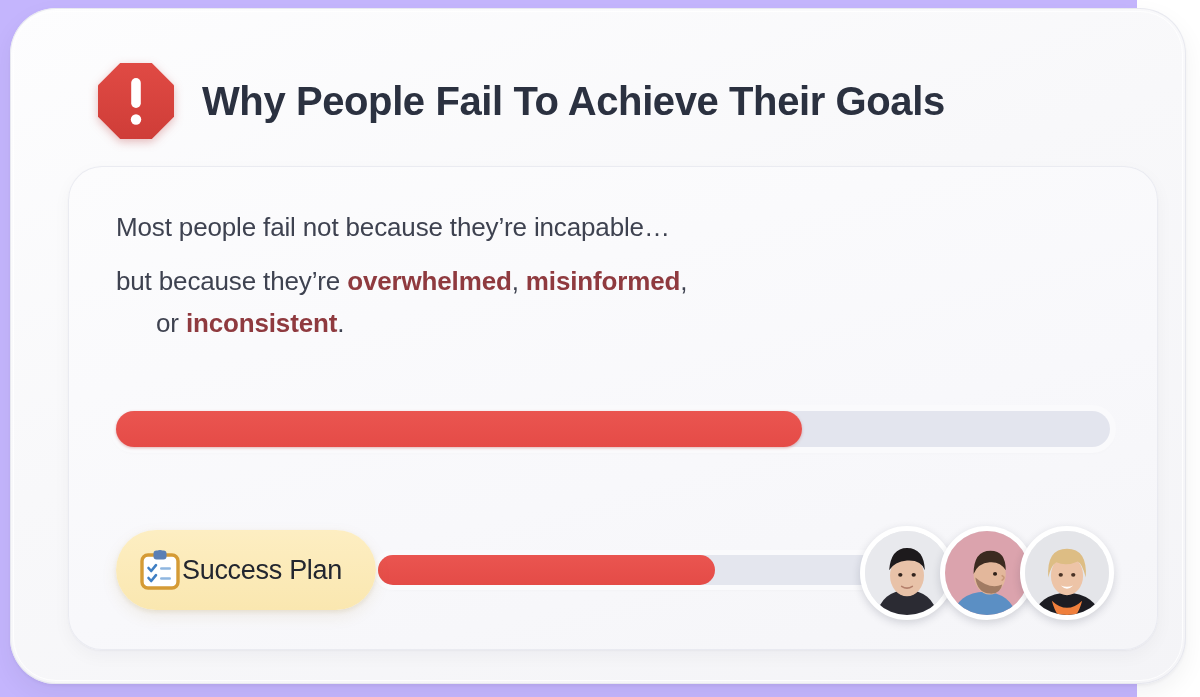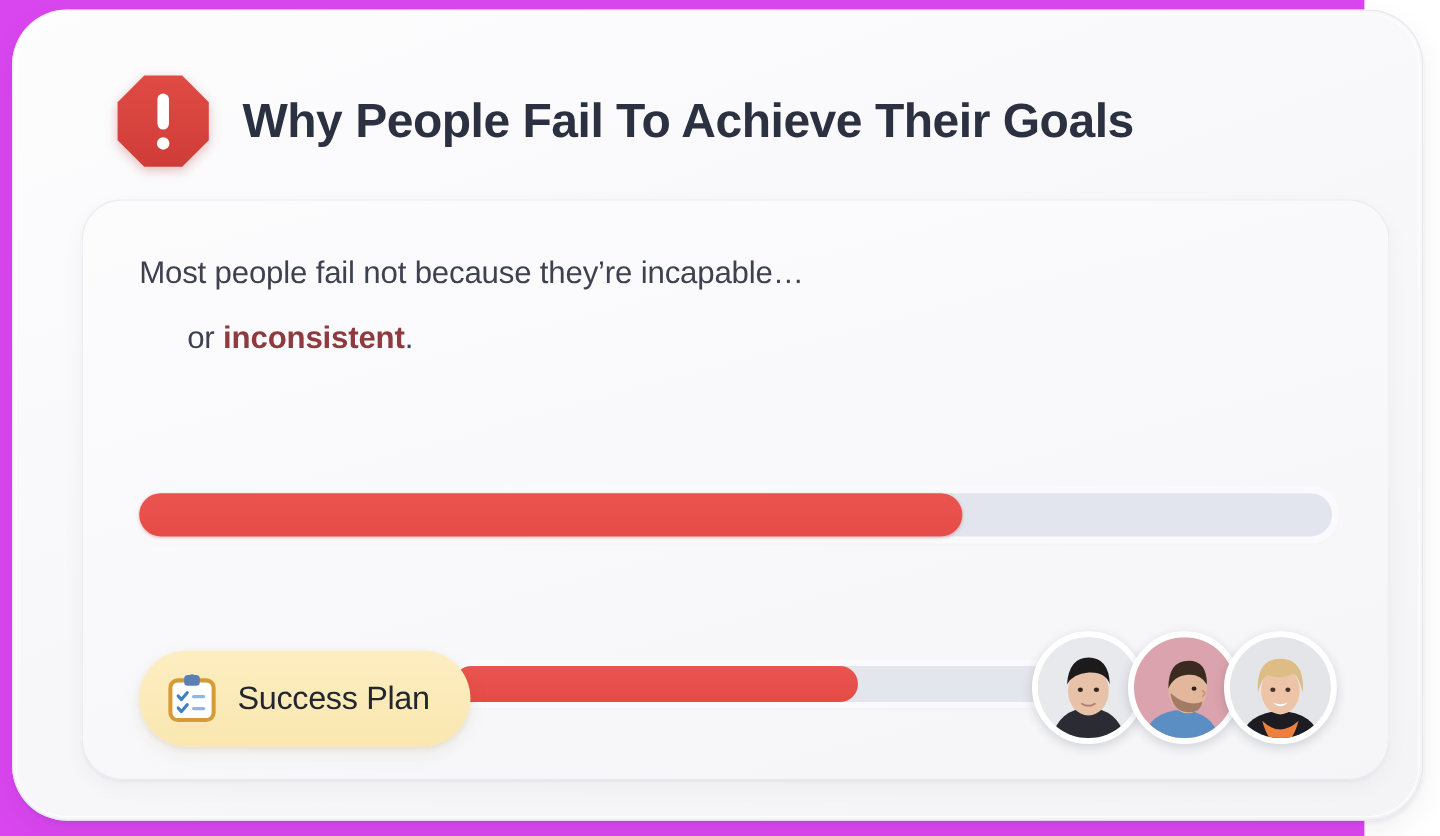--- a/index.html
+++ b/index.html
@@ -12,21 +12,21 @@
     height: 697px;
     overflow: hidden;
     font-family: "Liberation Sans", sans-serif;
     -webkit-font-smoothing: antialiased;
   }
 
   .stage {
     position: relative;
     width: 1137px;
     height: 697px;
-    background: #d946ef;
+    background: #c4b5fd;
   }
 
   
   .outer-card {
     position: absolute;
     left: 10px;
     top: 8px;
     width: 1176px;
     height: 676px;
     background: linear-gradient(160deg, #fdfdfe 0%, #f8f8fa 45%, #f4f4f7 100%);
@@ -173,26 +173,25 @@
     left: 0;
     top: 0;
     height: 30px;
     border-radius: 15px;
     background: linear-gradient(180deg, #ea5550 0%, #e44b47 100%);
   }
 
   .plan-pill {
     position: absolute;
     left: 0;
-    top: 24px;
+    top: 12px;
     height: 80px;
     padding: 0 34px 0 22px;
     display: flex;
     align-items: center;
-    gap: 16px;
     background: linear-gradient(180deg, #fdeec2 0%, #fae7b0 100%);
     border-radius: 40px;
     box-shadow:
       0 2px 4px rgba(160, 120, 30, 0.12),
       0 6px 16px rgba(160, 120, 30, 0.10);
     z-index: 3;
   }
   .clipboard-icon { width: 44px; height: 44px; flex: 0 0 44px; }
   .clipboard-icon svg { display: block; width: 44px; height: 44px; }
   .plan-label {
@@ -253,20 +252,23 @@
 
       <div class="page-title">Why People Fail To Achieve Their Goals</div>
     </div>
 
     <div class="inner-panel">
 
       <div class="copy-block">
 
         <div class="copy-line line1">Most people fail not because they’re incapable…</div>
 
+        <div class="copy-line line2">
+          <span>but because they’re </span><span class="hl">overwhelmed</span><span>, </span><span class="hl">misinformed</span><span>,</span>
+        </div>
 
         <div class="copy-line line3">
           <span>or </span><span class="hl">inconsistent</span><span>.</span>
         </div>
       </div>
 
 
       <div class="progress-main">
         <div class="progress-main-fill" id="mainFill" style="width: 69%;"></div>
       </div>

